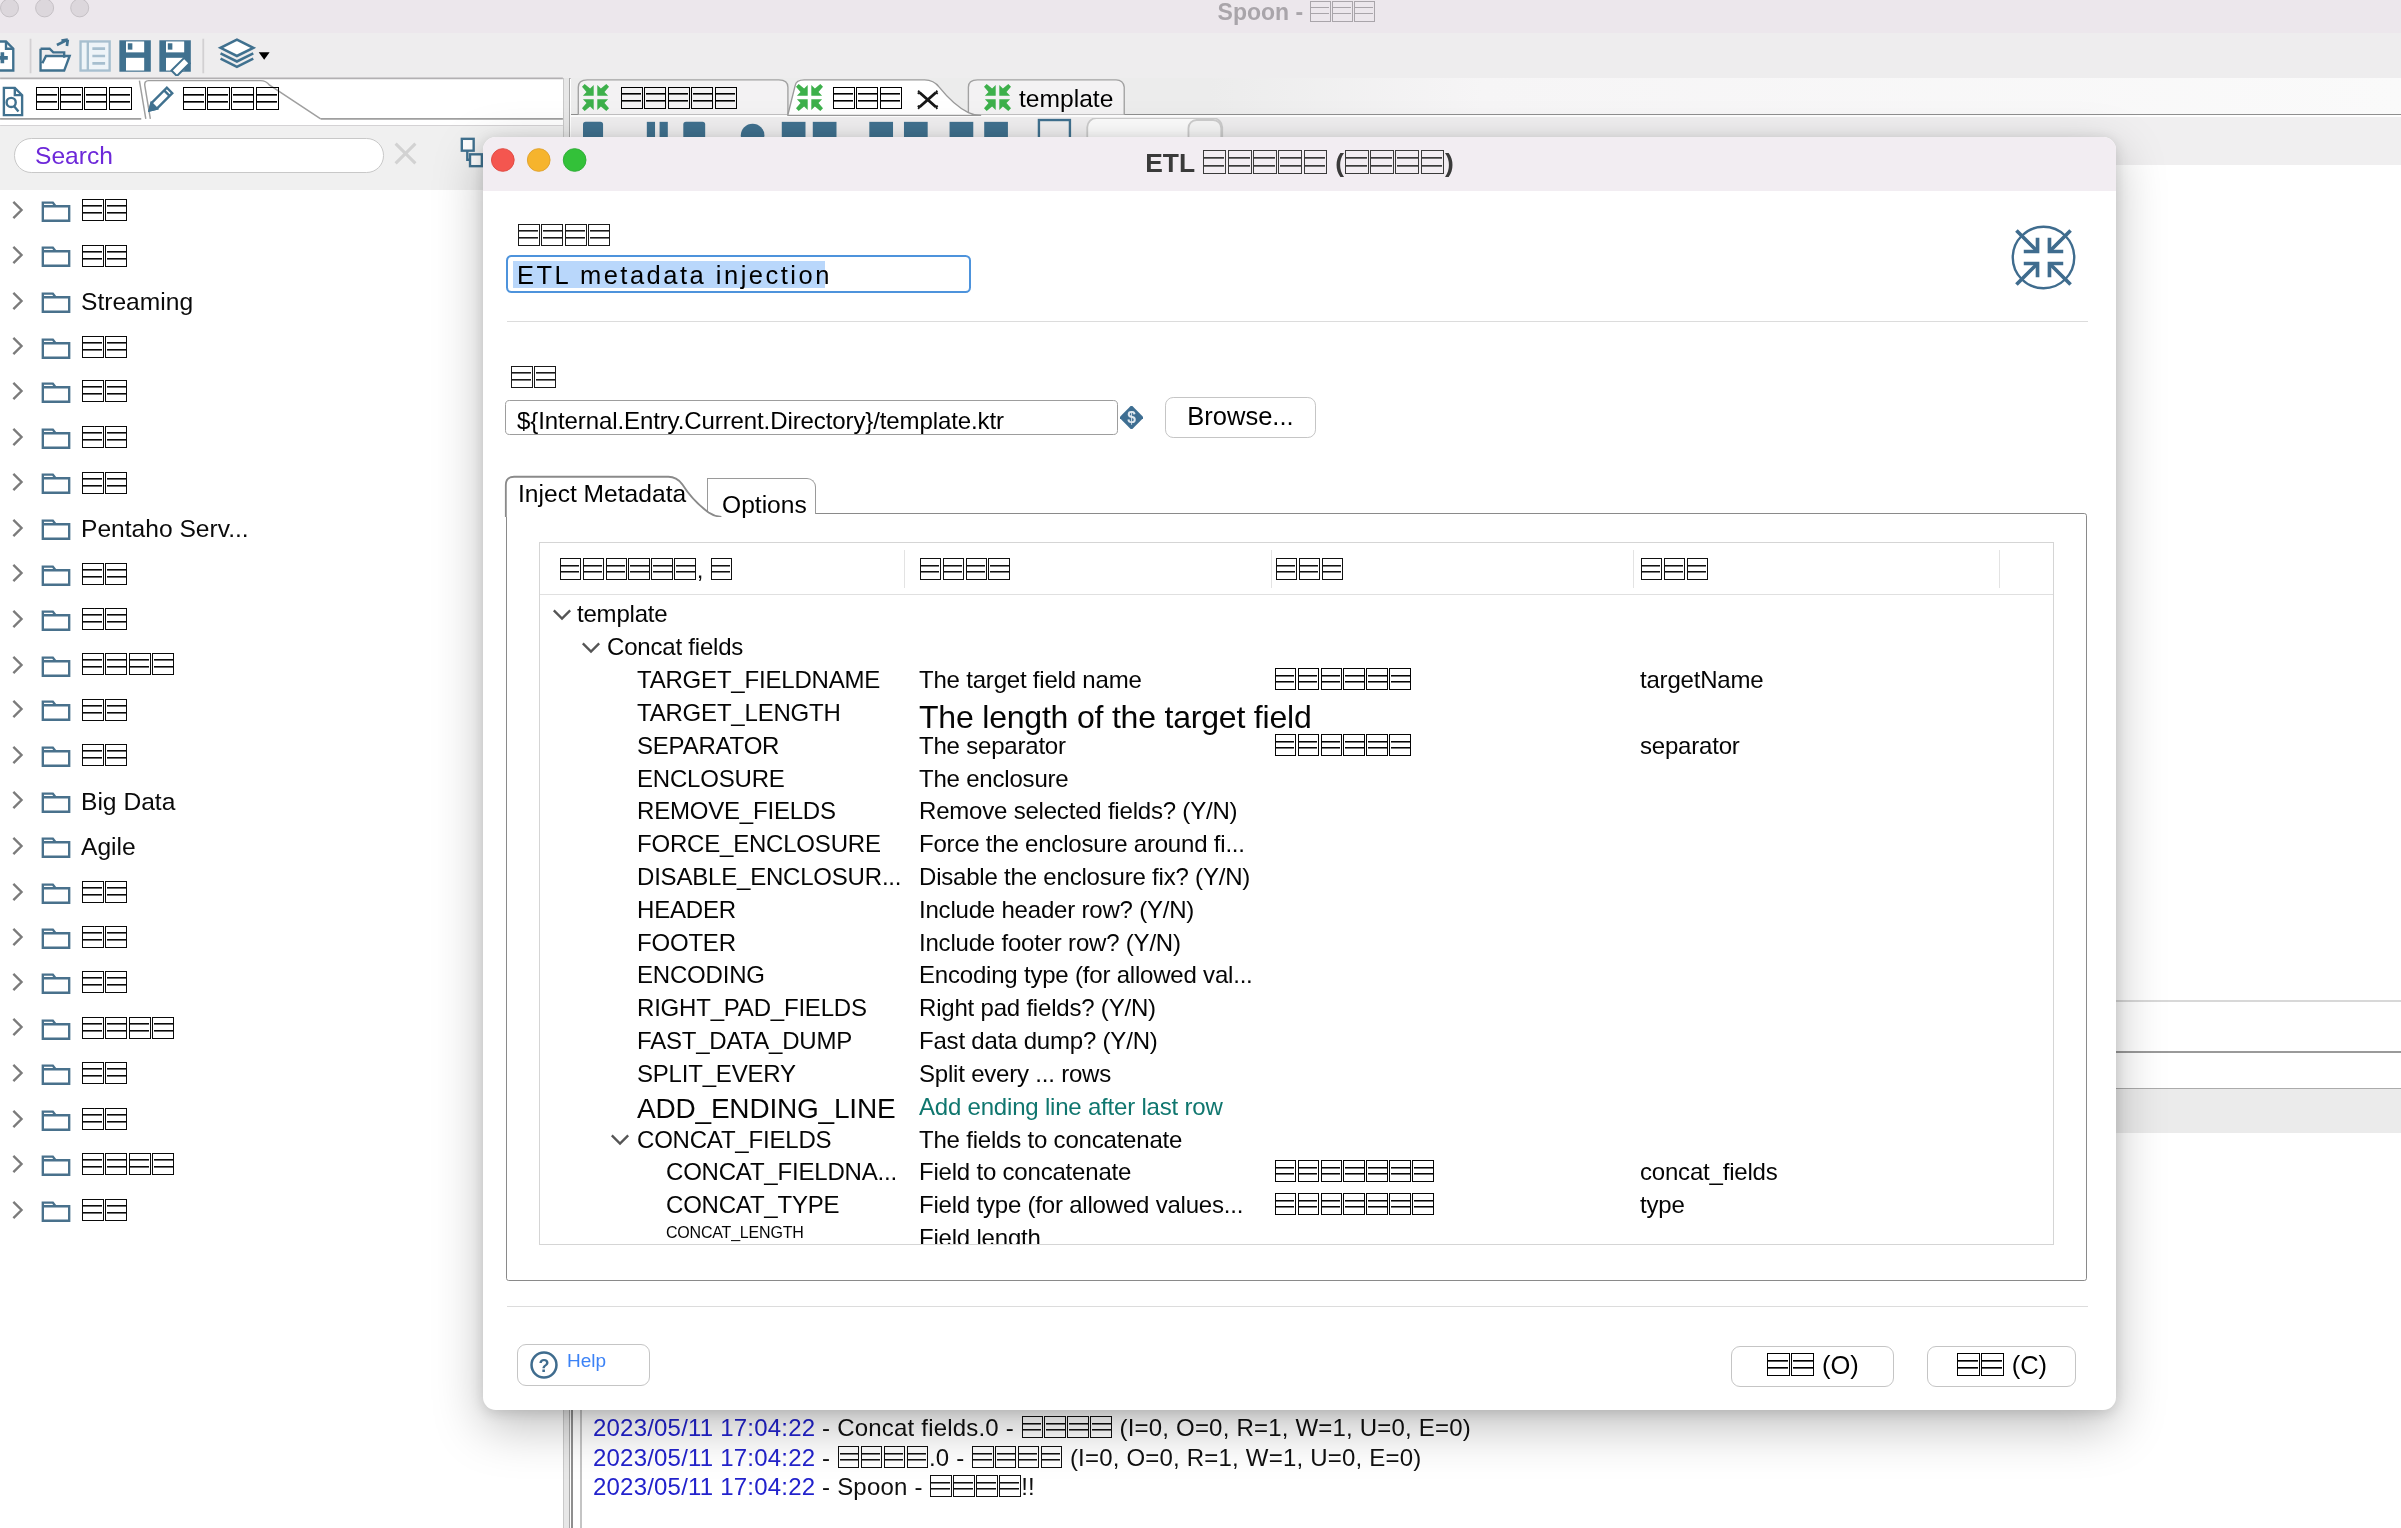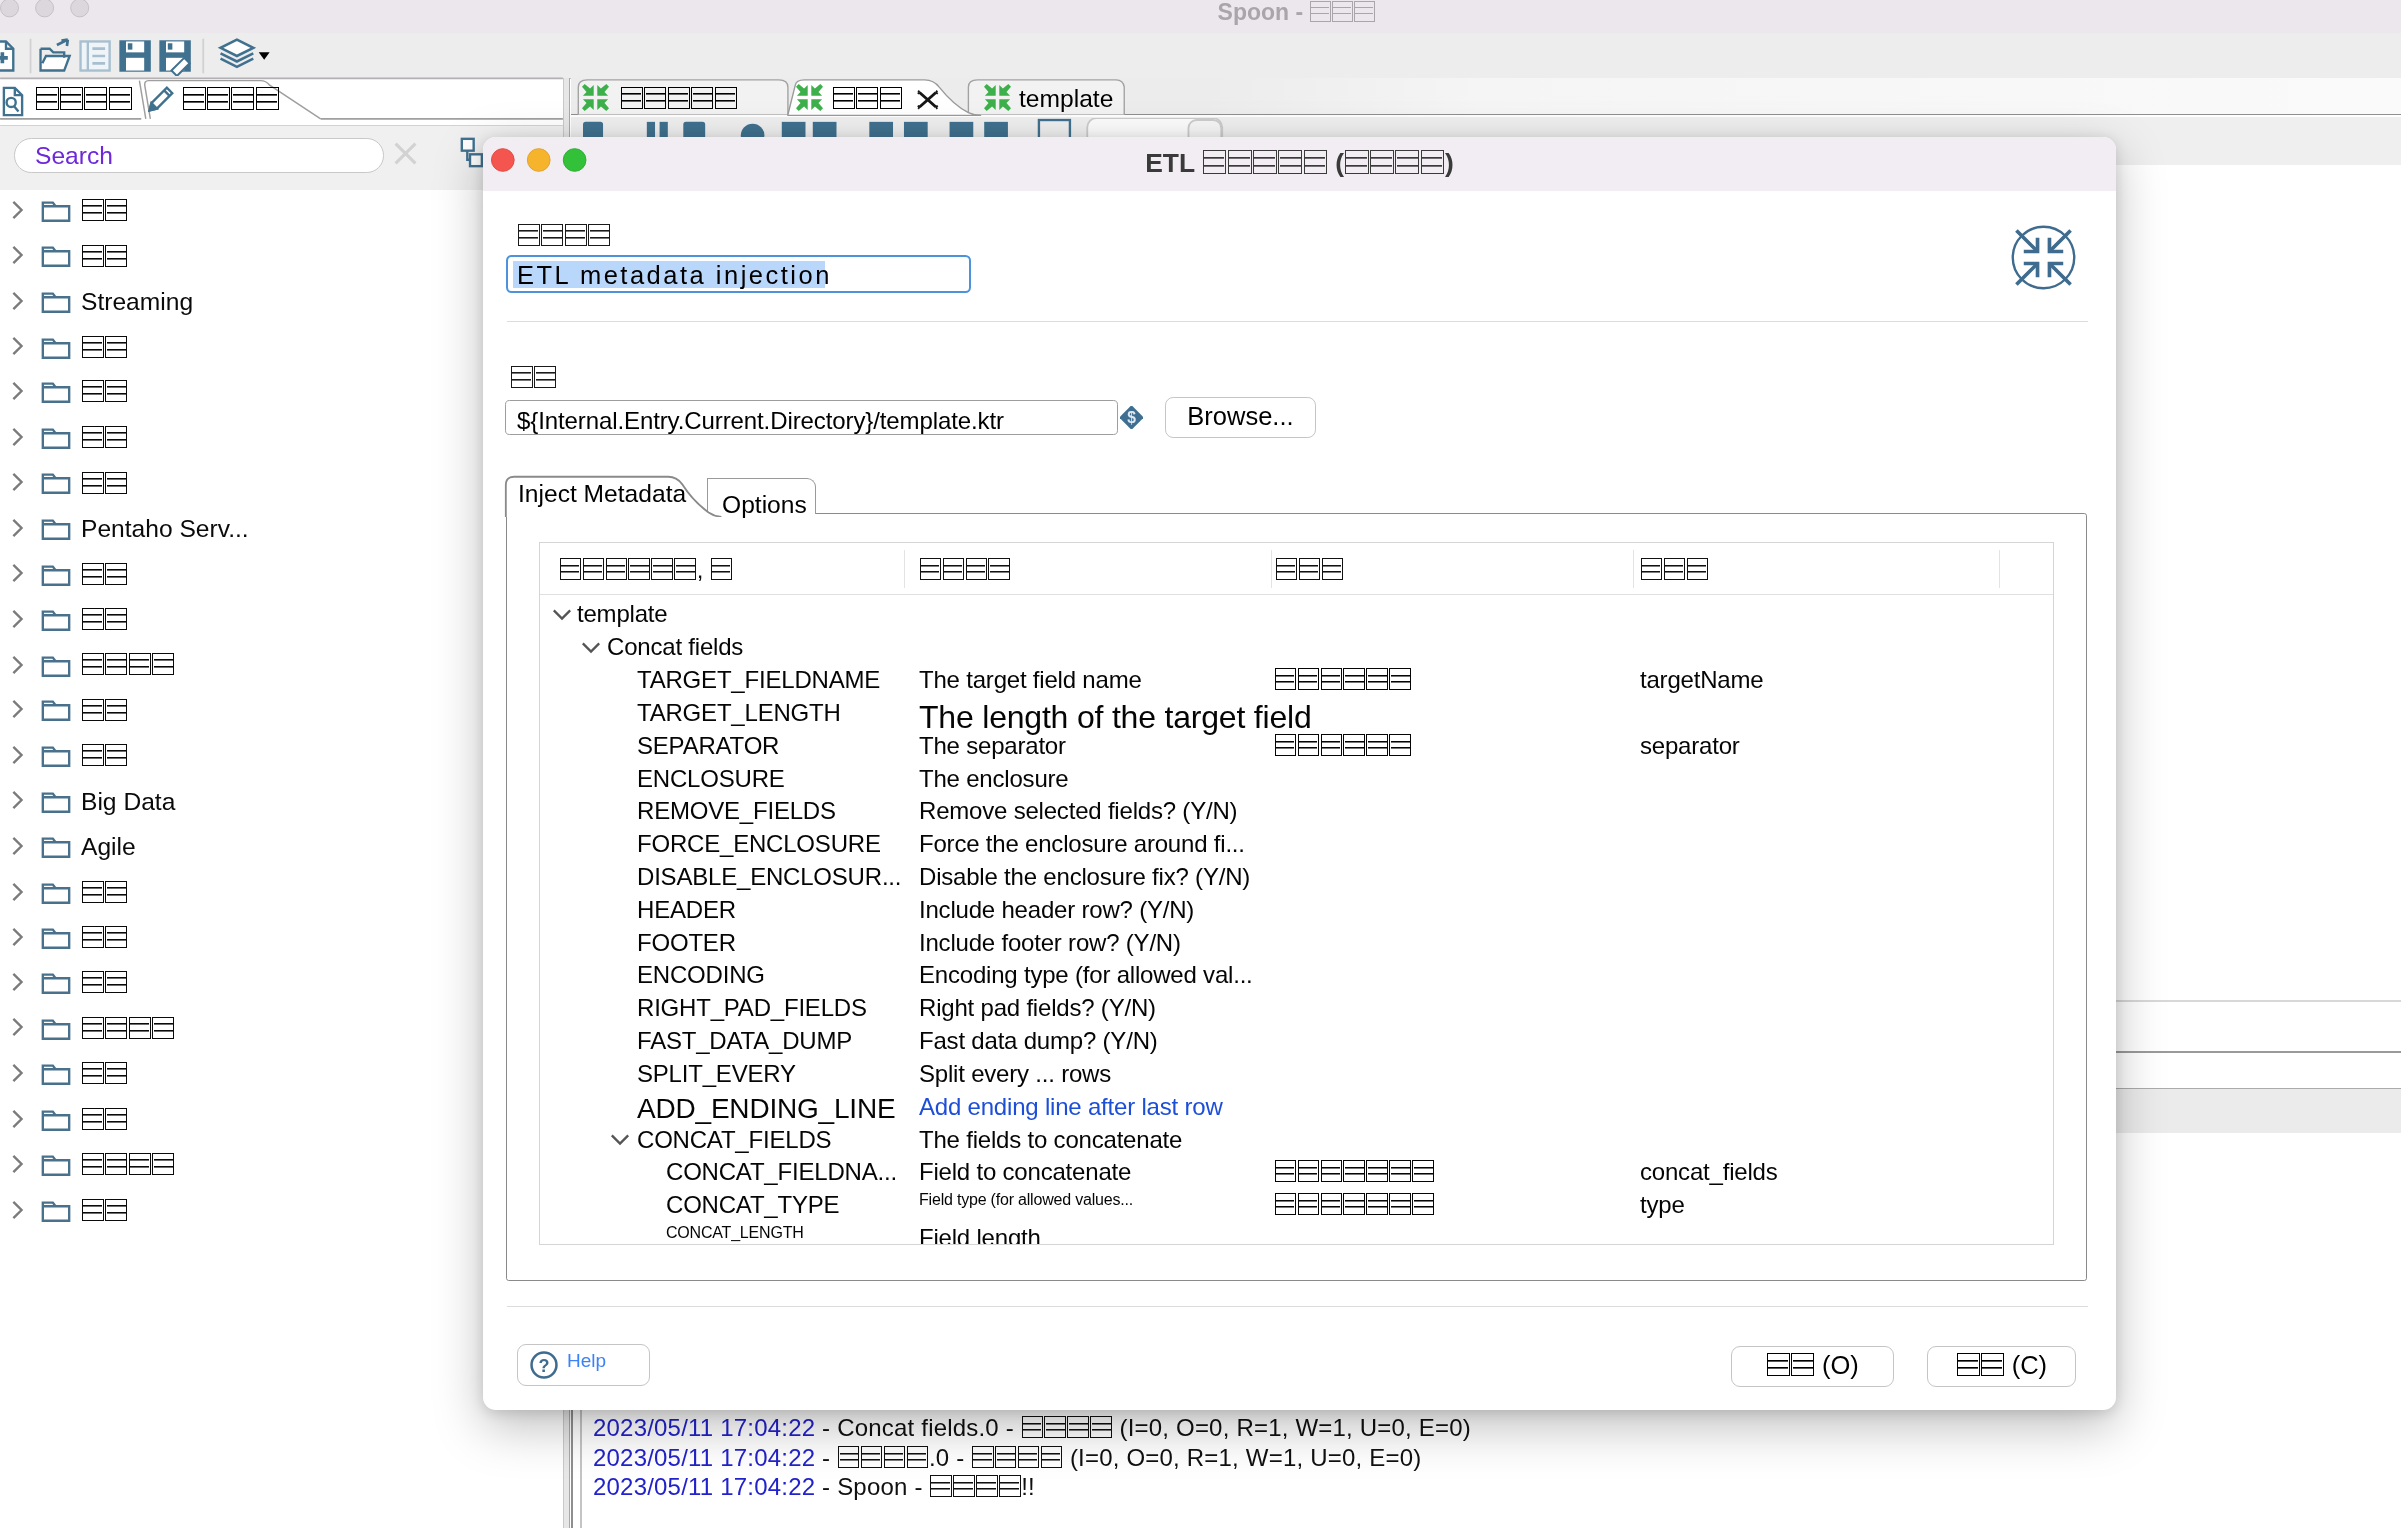--- a/index.html
+++ b/index.html
@@ -534,34 +534,34 @@
 <div class="ab" style="left:379px;top:386px;font-size:24px;letter-spacing:-0.2px;color:#050505;white-space:nowrap">Include footer row? (Y/N)</div>
 <div class="ab" style="left:97px;top:418px;font-size:24px;letter-spacing:-0.2px;color:#050505;white-space:nowrap">ENCODING</div>
 <div class="ab" style="left:379px;top:418px;font-size:24px;letter-spacing:-0.2px;color:#050505;white-space:nowrap">Encoding type (for allowed val...</div>
 <div class="ab" style="left:97px;top:451px;font-size:24px;letter-spacing:-0.2px;color:#050505;white-space:nowrap">RIGHT_PAD_FIELDS</div>
 <div class="ab" style="left:379px;top:451px;font-size:24px;letter-spacing:-0.2px;color:#050505;white-space:nowrap">Right pad fields? (Y/N)</div>
 <div class="ab" style="left:97px;top:484px;font-size:24px;letter-spacing:-0.2px;color:#050505;white-space:nowrap">FAST_DATA_DUMP</div>
 <div class="ab" style="left:379px;top:484px;font-size:24px;letter-spacing:-0.2px;color:#050505;white-space:nowrap">Fast data dump? (Y/N)</div>
 <div class="ab" style="left:97px;top:517px;font-size:24px;letter-spacing:-0.2px;color:#050505;white-space:nowrap">SPLIT_EVERY</div>
 <div class="ab" style="left:379px;top:517px;font-size:24px;letter-spacing:-0.2px;color:#050505;white-space:nowrap">Split every ... rows</div>
 <div class="ab" style="left:97px;top:550px;font-size:28px;letter-spacing:-0.2px;color:#050505;white-space:nowrap">ADD_ENDING_LINE</div>
-<div class="ab" style="left:379px;top:550px;font-size:24px;letter-spacing:-0.2px;color:#1d4ed8;white-space:nowrap">Add ending line after last row</div>
+<div class="ab" style="left:379px;top:550px;font-size:24px;letter-spacing:-0.2px;color:#0f766e;white-space:nowrap">Add ending line after last row</div>
 <div class="ab" style="left:70px;top:586px;width:20px;height:20px">
       <svg width="20" height="20" fill="none" stroke="#555" stroke-width="2.6" viewBox="0 0 22 22">
         <path d="M2 7 l9 9 9 -9"></path>
       </svg>
     </div>
 <div class="ab" style="left:97px;top:583px;font-size:24px;letter-spacing:-0.2px;color:#050505;white-space:nowrap">CONCAT_FIELDS</div>
 <div class="ab" style="left:379px;top:583px;font-size:24px;letter-spacing:-0.2px;color:#050505;white-space:nowrap">The fields to concatenate</div>
 <div class="ab" style="left:126px;top:615px;font-size:24px;letter-spacing:-0.2px;color:#050505;white-space:nowrap">CONCAT_FIELDNA...</div>
 <div class="ab" style="left:379px;top:615px;font-size:24px;letter-spacing:-0.2px;color:#050505;white-space:nowrap">Field to concatenate</div>
 <div class="ab" style="left:734px;top:615px;font-size:24px;letter-spacing:-0.2px;color:#050505;white-space:nowrap"><i class="c"></i><i class="c"></i><i class="c"></i><i class="c"></i><i class="c"></i><i class="c"></i><i class="c"></i></div>
 <div class="ab" style="left:1100px;top:615px;font-size:24px;letter-spacing:-0.2px;color:#050505;white-space:nowrap">concat_fields</div>
 <div class="ab" style="left:126px;top:648px;font-size:24px;letter-spacing:-0.2px;color:#050505;white-space:nowrap">CONCAT_TYPE</div>
-<div class="ab" style="left:379px;top:648px;font-size:16px;letter-spacing:-0.2px;color:#050505;white-space:nowrap">Field type (for allowed values...</div>
+<div class="ab" style="left:379px;top:648px;font-size:24px;letter-spacing:-0.2px;color:#050505;white-space:nowrap">Field type (for allowed values...</div>
 <div class="ab" style="left:734px;top:648px;font-size:24px;letter-spacing:-0.2px;color:#050505;white-space:nowrap"><i class="c"></i><i class="c"></i><i class="c"></i><i class="c"></i><i class="c"></i><i class="c"></i><i class="c"></i></div>
 <div class="ab" style="left:1100px;top:648px;font-size:24px;letter-spacing:-0.2px;color:#050505;white-space:nowrap">type</div>
 <div class="ab" style="left:126px;top:681px;font-size:16px;letter-spacing:-0.2px;color:#050505;white-space:nowrap">CONCAT_LENGTH</div>
 <div class="ab" style="left:379px;top:681px;font-size:24px;letter-spacing:-0.2px;color:#050505;white-space:nowrap">Field length</div>
 </div>
 
 <div class="ab" style="left:507px;top:1306px;width:1581px;height:1.4px;background:#dcdcdc"></div>
 <div class="ab" style="left:517px;top:1344px;width:133px;height:42px;background:#fff;border:1.8px solid #c5c5c5;border-radius:9px"></div>
 <div class="ab" style="left:530px;top:1351px;width:28px;height:28px">
     <svg width="28" height="28" viewBox="0 0 31 31">

